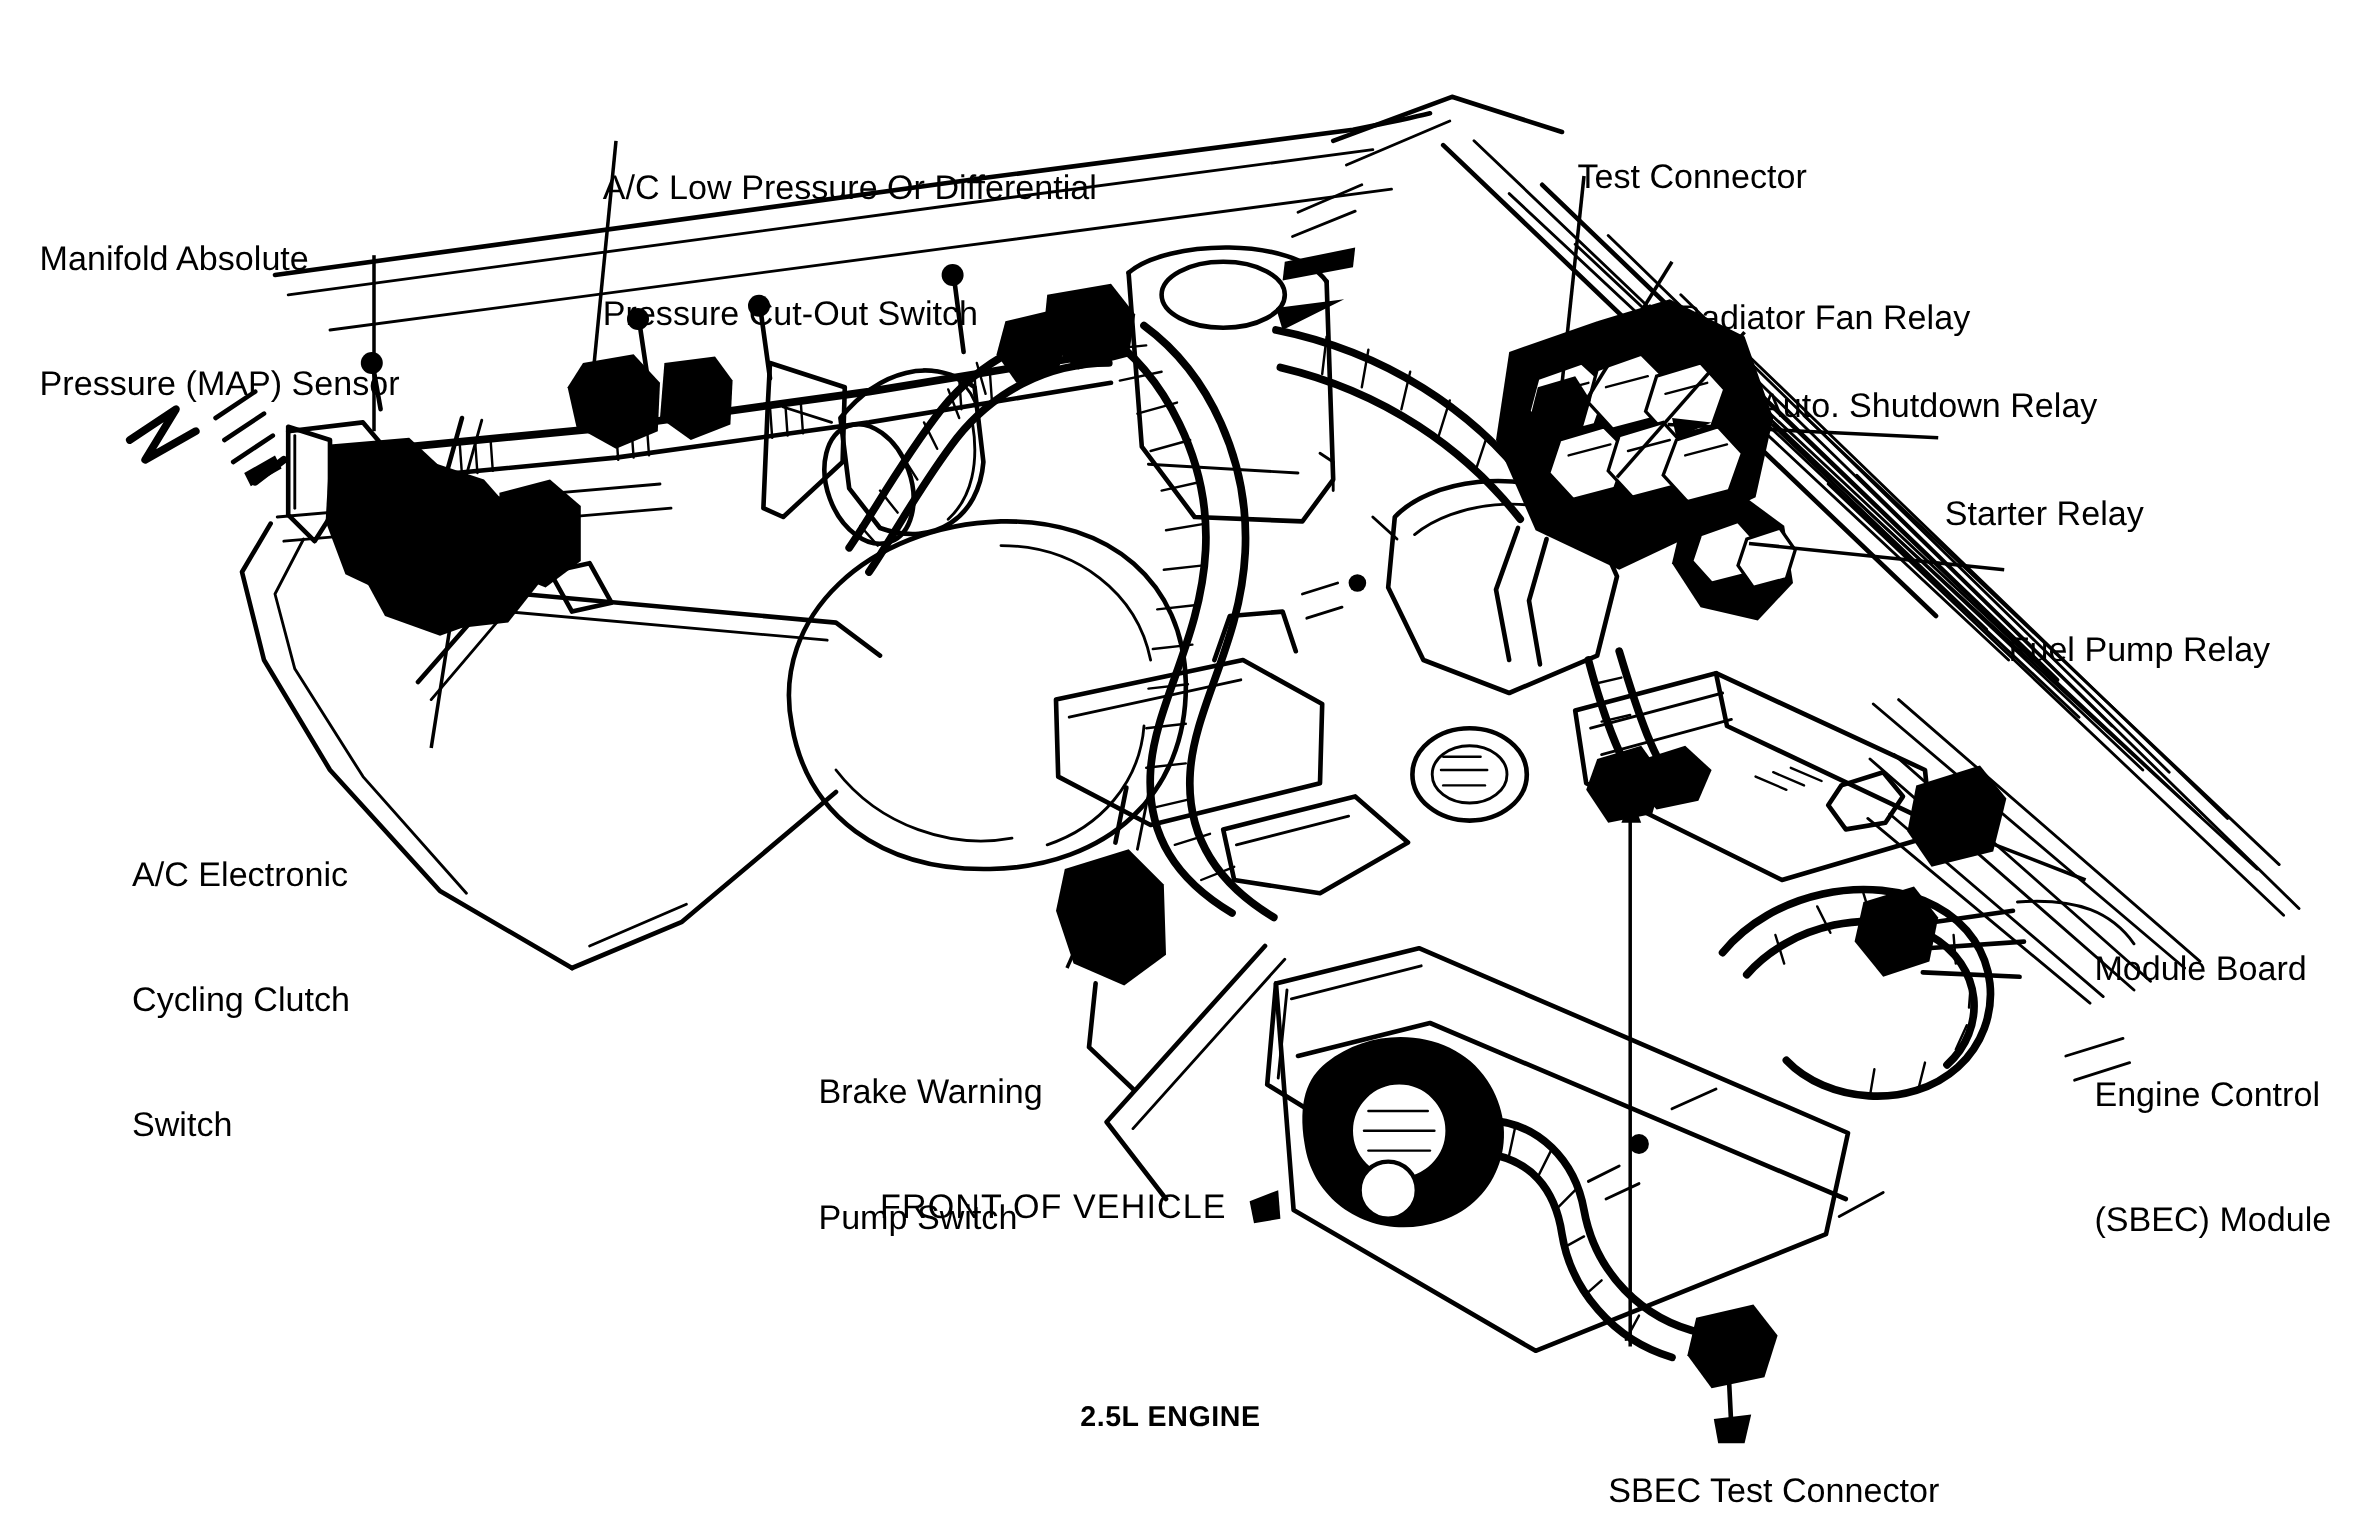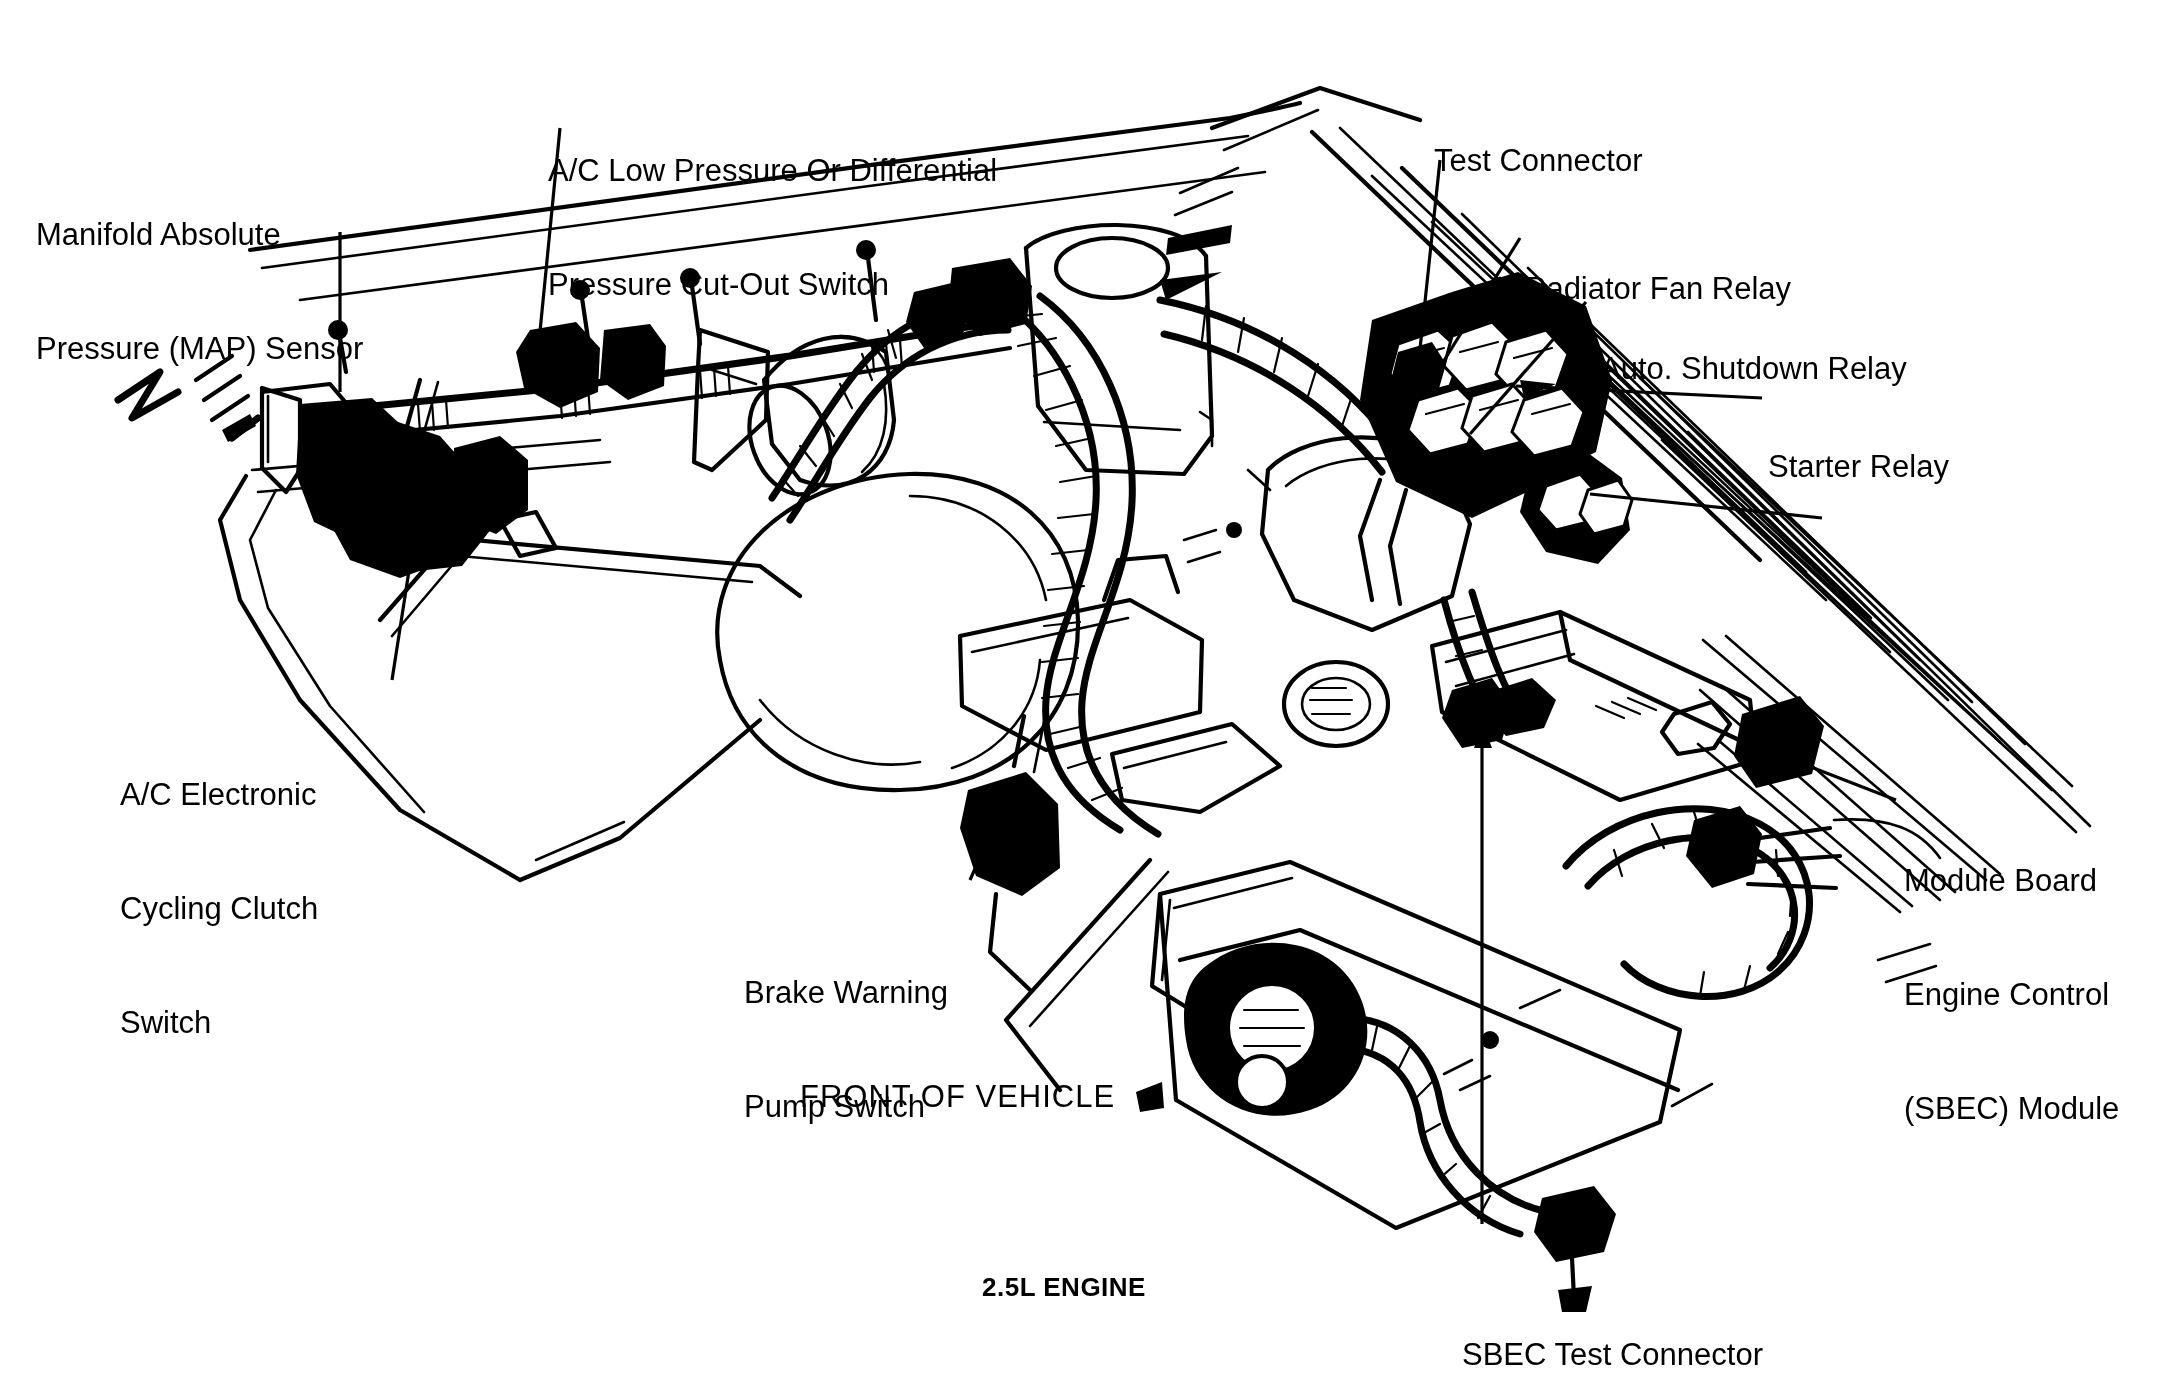--- a/index.html
+++ b/index.html
@@ -501,20 +501,23 @@
   </div>
 
   <div class="lbl" style="left:1768px; top:372px;">
     <div>Starter Relay</div>
   </div>
 
   <div class="lbl" style="left:1600px; top:274px;">
     <div>Auto. Shutdown Relay</div>
   </div>
 
+  <div class="lbl" style="left:1826px; top:496px;">
+    <div>Fuel Pump Relay</div>
+  </div>
 
   <div class="lbl" style="left:1904px; top:786px;">
     <div>Module Board</div>
     <div>Engine Control</div>
     <div>(SBEC) Module</div>
   </div>
 
   <div class="lbl" style="left:1462px; top:1260px;">
     <div>SBEC Test Connector</div>
   </div>

